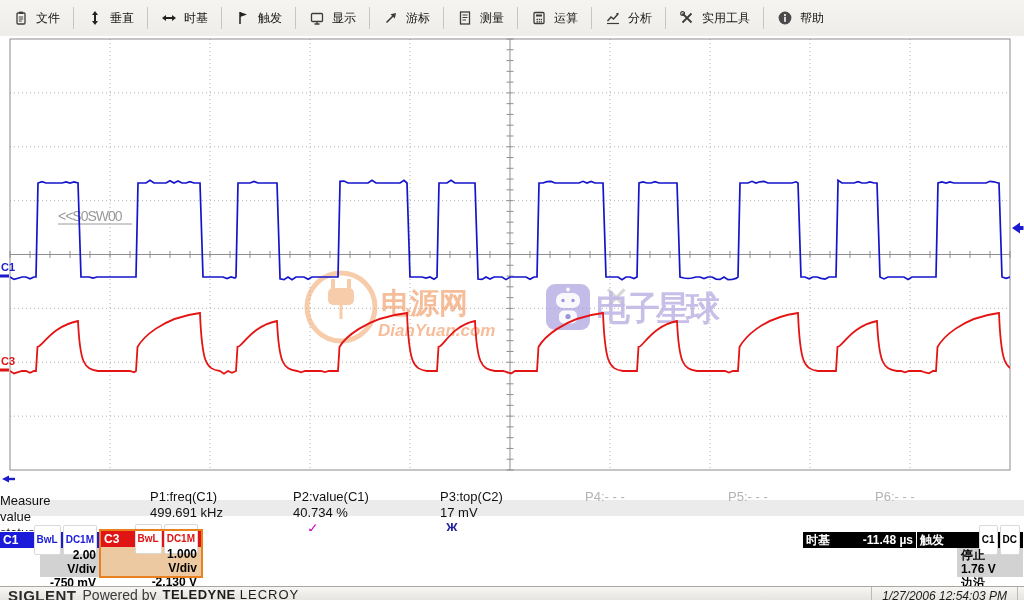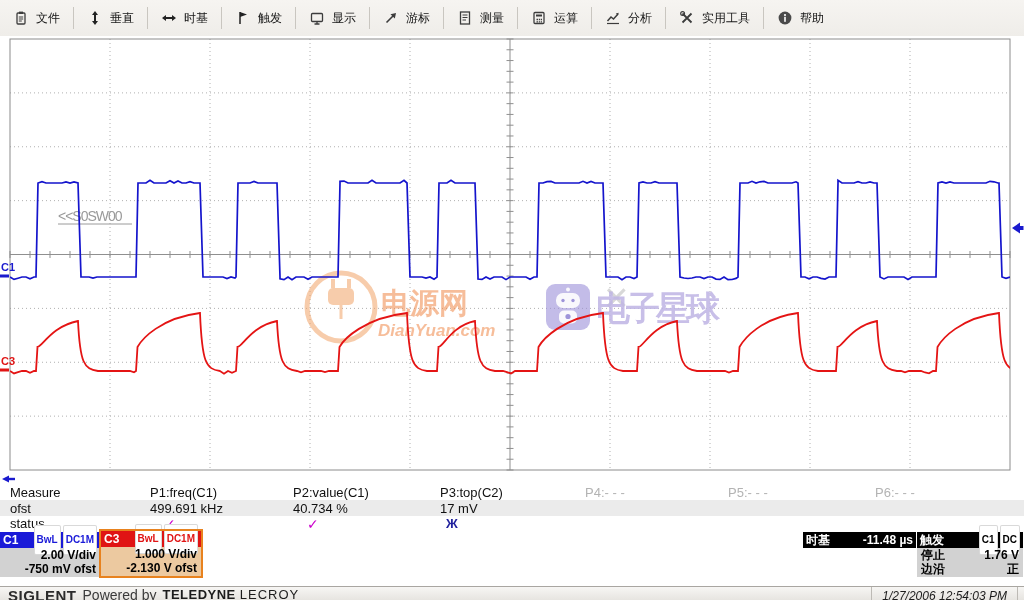--- a/index.html
+++ b/index.html
@@ -16,38 +16,38 @@
   .mitem svg{display:block;}
   .msep{width:1px;background:#c9c6c0;margin:7px 0;}
 
   
   #scope{position:absolute;left:0;top:36px;width:1024px;height:448px;background:#fff;}
 
   
   #measure{position:absolute;left:0;top:484px;width:1024px;height:47px;font-size:13px;color:#111;}
   .mrow{display:grid;grid-template-columns:150px 143px 147px 145px 143px 147px auto;
         align-items:center;height:16px;}
-  .mrow>div:first-child{padding-left:10px;}
+  .mrow>div:first-child{margin-top:9px;}
   #mrow-value{background:#ebebeb;height:16px;}
   #mrow-status{height:15px;}
   .pcol.inactive{color:#b3b3b3;}
   .chk{color:#cc00cc;font-weight:700;font-size:14px;line-height:12px;padding-left:14px;}
   .quest{color:#22229e;font-weight:700;font-size:13px;line-height:12px;padding-left:6px;}
 
   
   #dialogrow{position:absolute;left:0;top:531px;width:1024px;height:47px;background:#fff;}
   .dbox{position:absolute;top:1px;font-size:12px;line-height:14px;}
   .dbox .hdr{height:16px;display:flex;align-items:center;padding:0 3px;color:#fff;font-weight:700;}
   .dbox .hdr .hid{font-size:12px;}
   .badges{margin-left:auto;display:flex;gap:2px;}
   .badge{background:#fff;border-radius:2px;font-size:10px;font-weight:700;
          padding:8px 2px;line-height:12px;border:1px solid rgba(0,0,0,.15);}
-  .dbox .bdy{height:29px;background:#d2d2d2;color:#000;font-weight:600;padding:0 4px;}
+  .dbox .bdy{height:29px;background:#d2d2d2;color:#000;font-weight:600;padding:0 4px;margin-left:40px;}
   .bdy .r{text-align:right;}
-  .bdy .sp{display:flex;justify-content:space-between;}
+  .bdy .sp{display:flex;justify-content:space-between;flex-direction:column;}
   .chbox.selected{outline:2px solid #e8821e;background:#ecc9a0;}
   .chbox.selected .bdy{background:#ecc9a0;}
 
   
   #statusbar{position:absolute;left:0;top:586px;width:1024px;height:22px;
     background:linear-gradient(#f7f6f4,#dbd8d3);border-top:1px solid #a9a6a1;
     display:flex;font-size:12px;color:#1c1c1c;}
   #brand{font-weight:800;font-size:15px;letter-spacing:.5px;margin-left:8px;color:#2b2b2b;}
   #powered{font-size:14px;margin-left:6px;color:#3a3a3a;}
   #vendorb{font-weight:800;font-size:13px;margin-left:6px;letter-spacing:.5px;}
@@ -311,21 +311,21 @@
     <div class="mrow" id="mrow-head">
         <div>Measure</div>
         <div class="pcol">P1:freq(C1)</div>
         <div class="pcol">P2:value(C1)</div>
         <div class="pcol">P3:top(C2)</div>
         <div class="pcol inactive">P4:- - -</div>
         <div class="pcol inactive">P5:- - -</div>
         <div class="pcol inactive">P6:- - -</div>
       </div>
     <div class="mrow" id="mrow-value">
-        <div>ofst</div>
+        <div>value</div>
         <div class="pcol">499.691 kHz</div>
         <div class="pcol">40.734 %</div>
         <div class="pcol">17 mV</div>
         <div class="pcol"></div>
         <div class="pcol"></div>
         <div class="pcol"></div>
       </div>
     <div class="mrow" id="mrow-status">
         <div>status</div>
         <div class="chk">✓</div>

